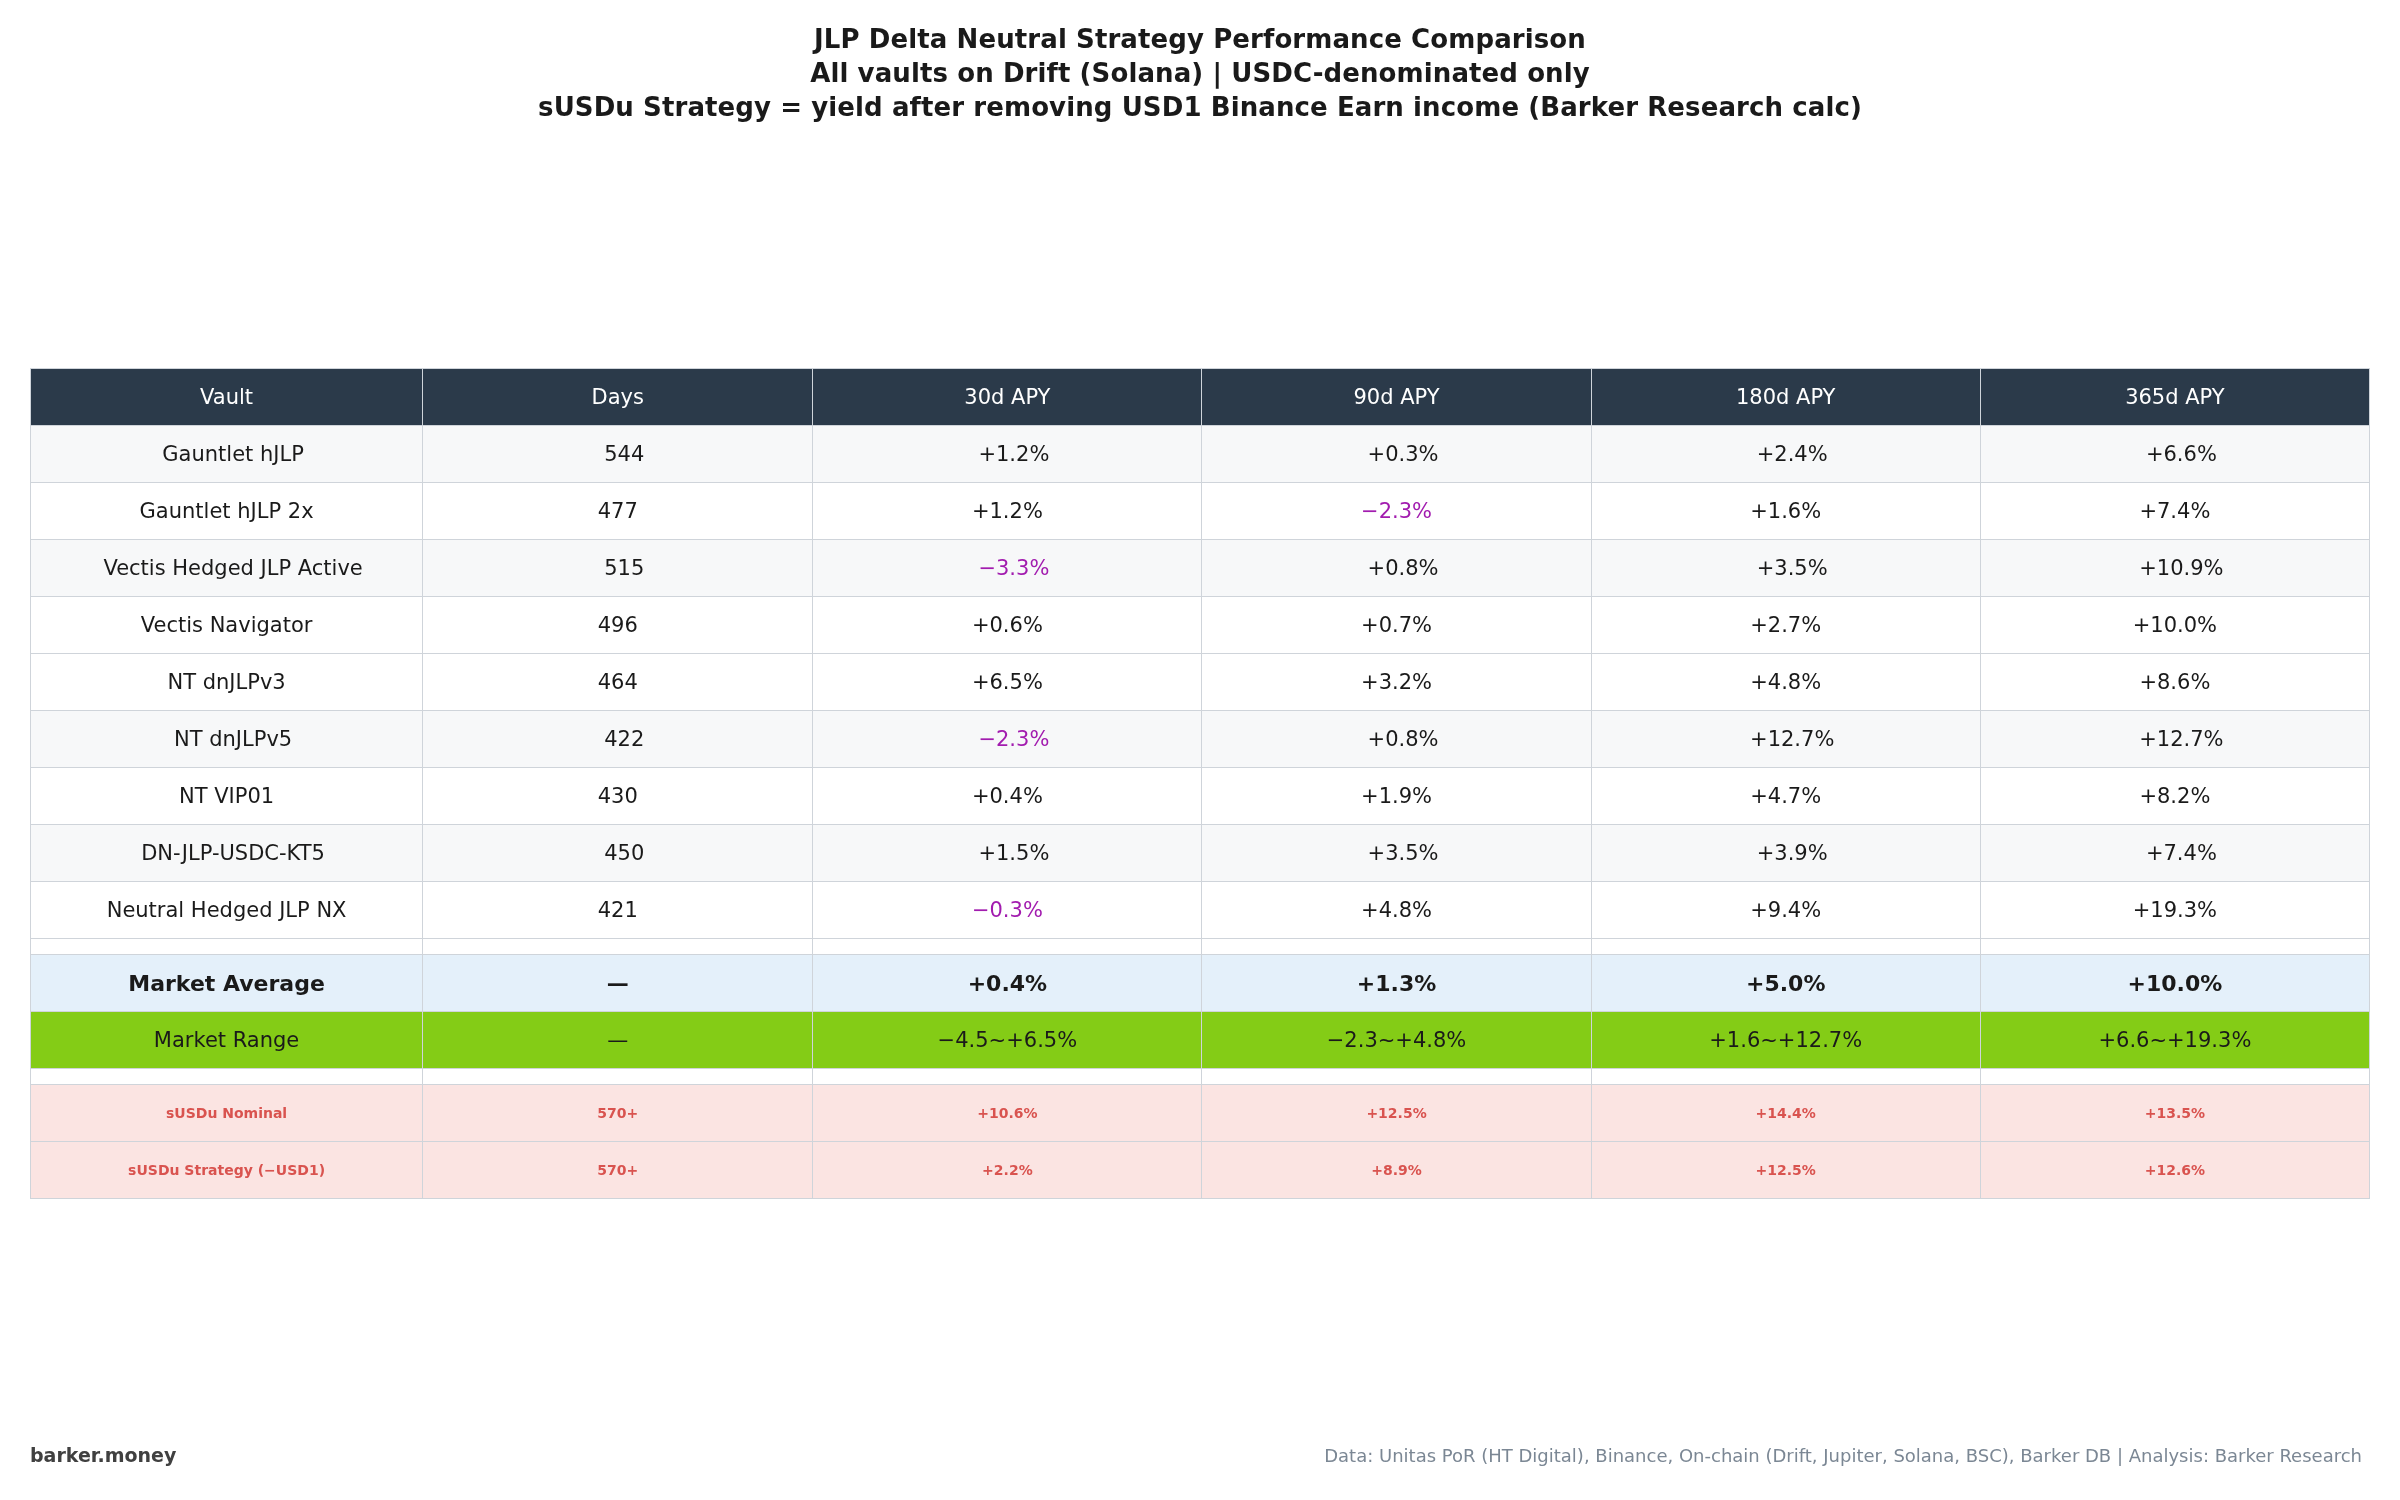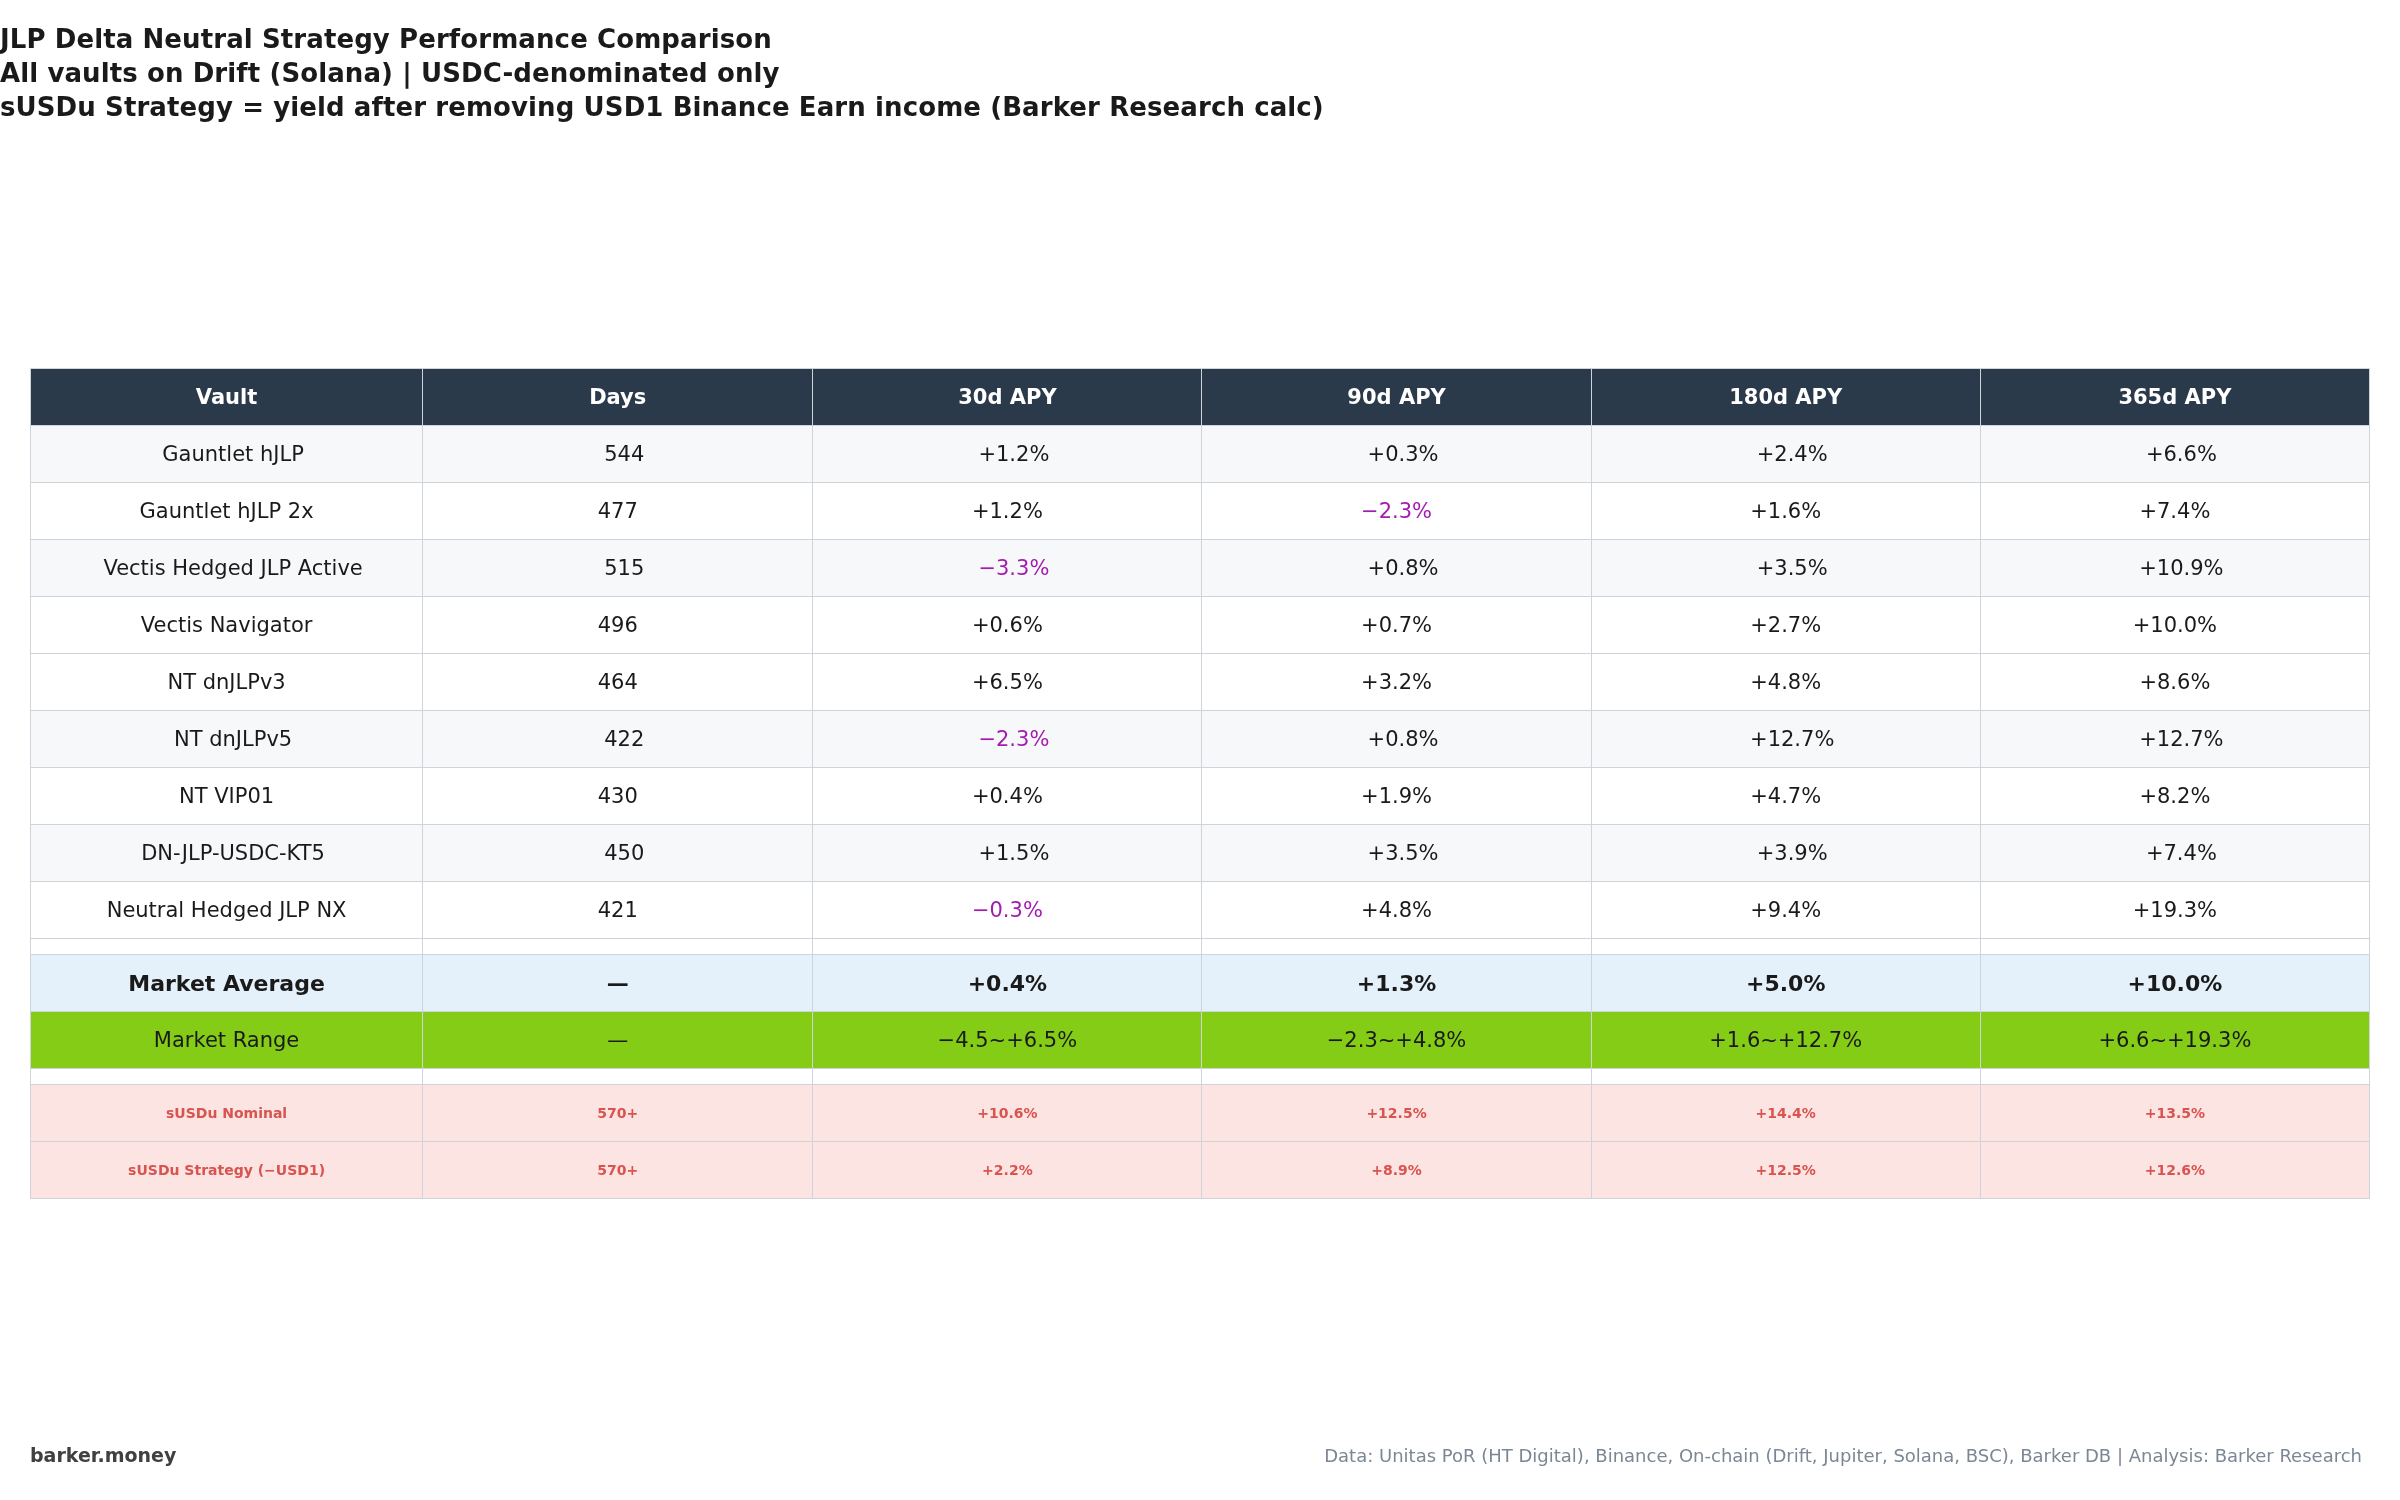--- a/index.html
+++ b/index.html
@@ -20,21 +20,21 @@
     height: 1500px;
     position: relative;
     box-sizing: border-box;
   }
   
   .title-block {
     position: absolute;
     top: 22px;
     left: 0;
     width: 2400px;
-    text-align: left;
+    text-align: center;
   }
   .title-line {
     font-size: 26px;
     font-weight: bold;
     color: #1a1a1a;
     line-height: 34px;
     letter-spacing: 0.1px;
   }
   
   .table-wrap {
@@ -53,21 +53,21 @@
     text-align: center;
     vertical-align: middle;
     border: 1px solid #cfd4da;
     padding: 0;
     height: 57px;
     box-sizing: border-box;
   }
   thead th {
     background: #2b3a4a;
     color: #ffffff;
-    font-weight: bold;
+    font-weight: normal;
     height: 62px;
     font-size: 22px;
     border: 1px solid #2b3a4a;
   }
   col.c-vault   { width: 392px; }
   col.c-days    { width: 390px; }
   col.c-apy     { width: 389px; }
 
   tr.row-odd  td { background: #f7f8f9; padding-left: 13px; }
   tr.row-even td { background: #ffffff; }

